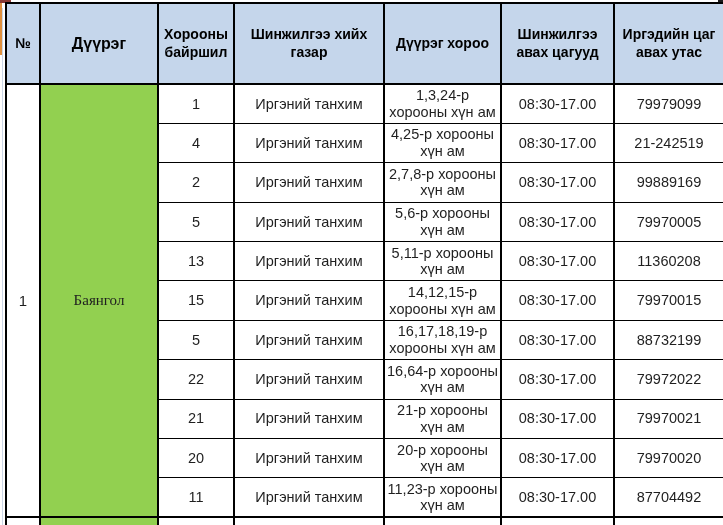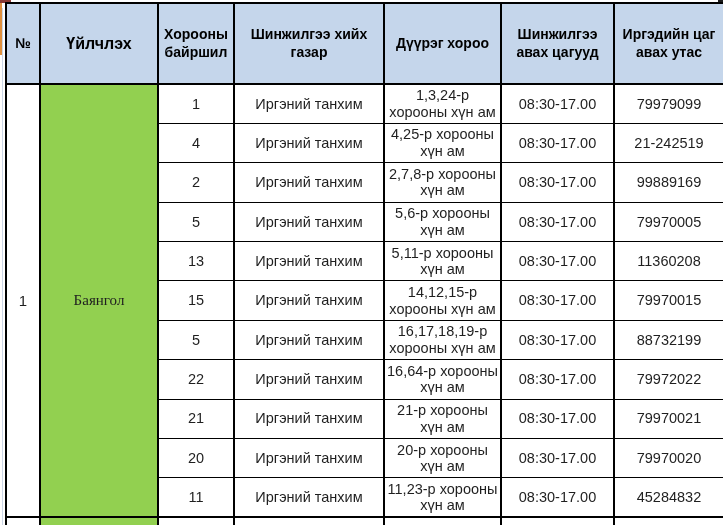--- a/index.html
+++ b/index.html
@@ -72,21 +72,21 @@
         <col style="width:118px">
         <col style="width:76px">
       <col style="width:150px">
         <col style="width:117px">
         <col style="width:113px">
       <col style="width:110px">
     </colgroup>
     <thead>
       <tr>
         <th class="h-no">№</th>
-        <th class="h-duureg">Үйлчлэх</th>
+        <th class="h-duureg">Дүүрэг</th>
         <th>Хорооны байршил</th>
         <th>Шинжилгээ хийх газар</th>
         <th>Дүүрэг хороо</th>
         <th>Шинжилгээ авах цагууд</th>
         <th>Иргэдийн цаг авах утас</th>
       </tr>
     </thead>
     <tbody>
         <tr>
           <td rowspan="11" class="merged-no">1</td>
@@ -158,21 +158,21 @@
     <td>Иргэний танхим</td>
     <td>20-р хорооны хүн ам</td>
     <td>08:30-17.00</td>
     <td>79970020</td>
   </tr>
         <tr class="last-row">
     <td>11</td>
     <td>Иргэний танхим</td>
     <td>11,23-р хорооны хүн ам</td>
     <td>08:30-17.00</td>
-    <td>45284832</td>
+    <td>87704492</td>
   </tr>
         <tr class="partial-row">
           <td></td>
           <td class="district-next"></td>
           <td></td>
           <td></td>
           <td></td>
           <td></td>
           <td></td>
         </tr>

